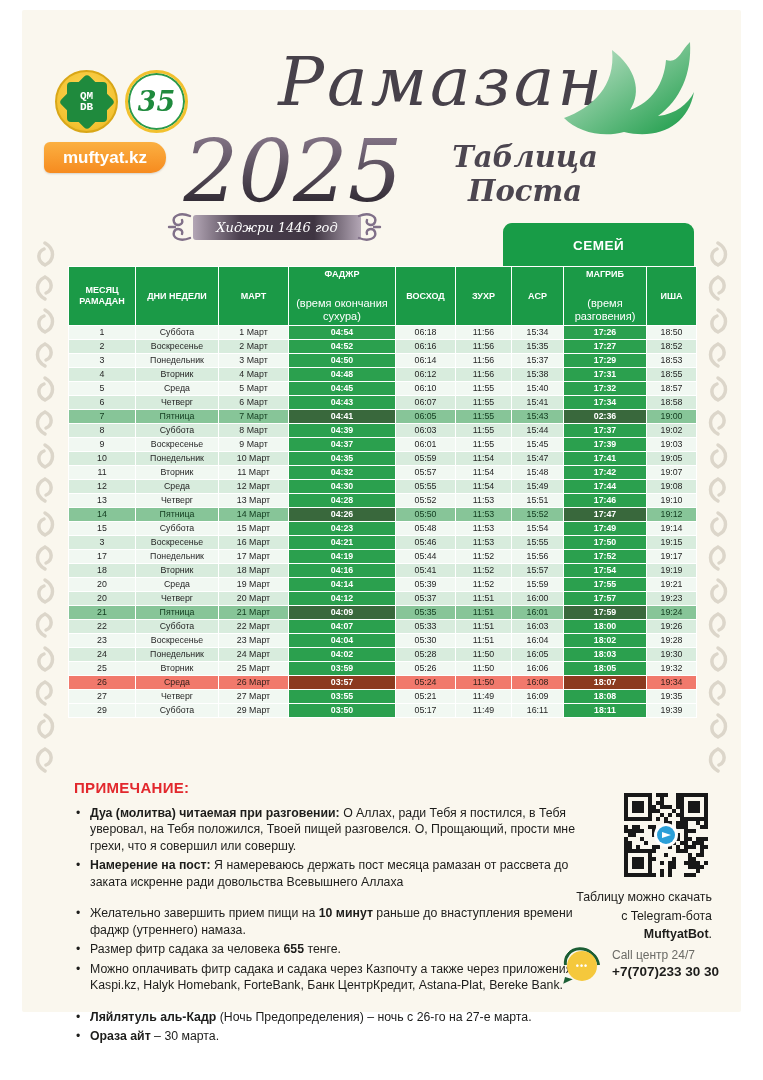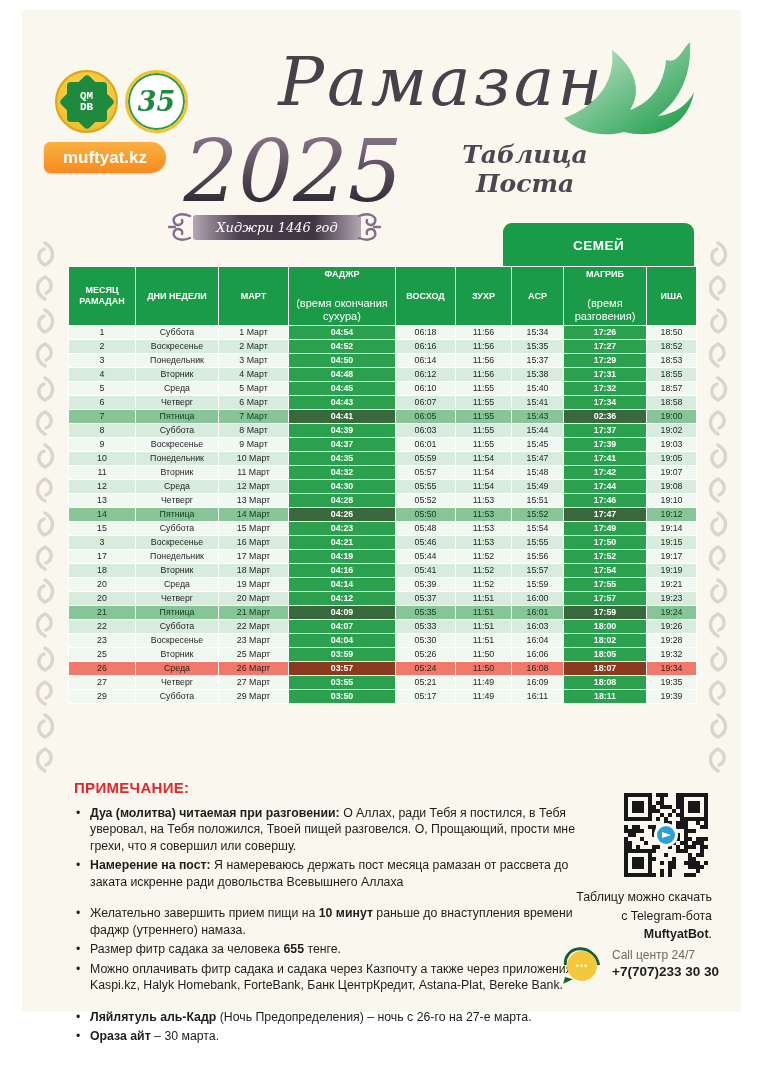--- a/index.html
+++ b/index.html
@@ -25,21 +25,21 @@
   .brand-badge { position:absolute; left:44px; top:142px; width:122px; height:31px; border-radius:6px 15px 15px 6px;
     background:linear-gradient(180deg,#fbb042,#f68b1f); display:flex; align-items:center; justify-content:center;
     color:#fff; font-weight:bold; font-size:17px; box-shadow:0 1px 2px rgba(0,0,0,.15); }
 
   .title-ramadan { position:absolute; left:195px; top:42px; width:410px; text-align:right;
     font-family:"DejaVu Serif", serif; font-style:italic; font-size:68px; color:#47414a; letter-spacing:3px; }
   .title-year { position:absolute; left:183px; top:128px; width:220px; text-align:center;
     font-family:"DejaVu Serif", serif; font-style:italic; font-size:86px; line-height:1;
     background:linear-gradient(180deg,#8d7d90,#241f27); -webkit-background-clip:text; background-clip:text; color:transparent; }
   .title-sub { position:absolute; left:420px; top:140px; width:210px; text-align:center;
-    font-family:"DejaVu Serif", serif; font-style:italic; font-weight:bold; font-size:25px; color:#4c4650; }
+    font-family:"DejaVu Serif", serif; font-style:italic; font-weight:bold; font-size:29px; color:#4c4650; }
 
   .hijri-ribbon { position:absolute; left:193px; top:215px; width:168px; height:25px; border-radius:3px;
     background:linear-gradient(90deg,#b3a6b5,#4a3f4e 28%,#3f3542 72%,#b3a6b5);
     display:flex; align-items:center; justify-content:center;
     color:#fff; font-family:"DejaVu Serif", serif; font-style:italic; font-size:13px; }
   .ribbon-curl { position:absolute; top:208px; }
   .ribbon-curl.l { left:166px; } .ribbon-curl.r { left:357px; transform:scaleX(-1); }
 
   .swoosh { position:absolute; left:558px; top:34px; }
 
@@ -508,20 +508,31 @@
             <td>23</td>
             <td>Воскресенье</td>
             <td>23 Март</td>
             <td class="hl">04:04</td>
             <td>05:30</td>
             <td>11:51</td>
             <td>16:04</td>
             <td class="hl">18:02</td>
             <td>19:28</td>
           </tr>
+          <tr class="row-even">
+            <td>24</td>
+            <td>Понедельник</td>
+            <td>24 Март</td>
+            <td class="hl">04:02</td>
+            <td>05:28</td>
+            <td>11:50</td>
+            <td>16:05</td>
+            <td class="hl">18:03</td>
+            <td>19:30</td>
+          </tr>
           <tr class="row-odd">
             <td>25</td>
             <td>Вторник</td>
             <td>25 Март</td>
             <td class="hl">03:59</td>
             <td>05:26</td>
             <td>11:50</td>
             <td>16:06</td>
             <td class="hl">18:05</td>
             <td>19:32</td>

